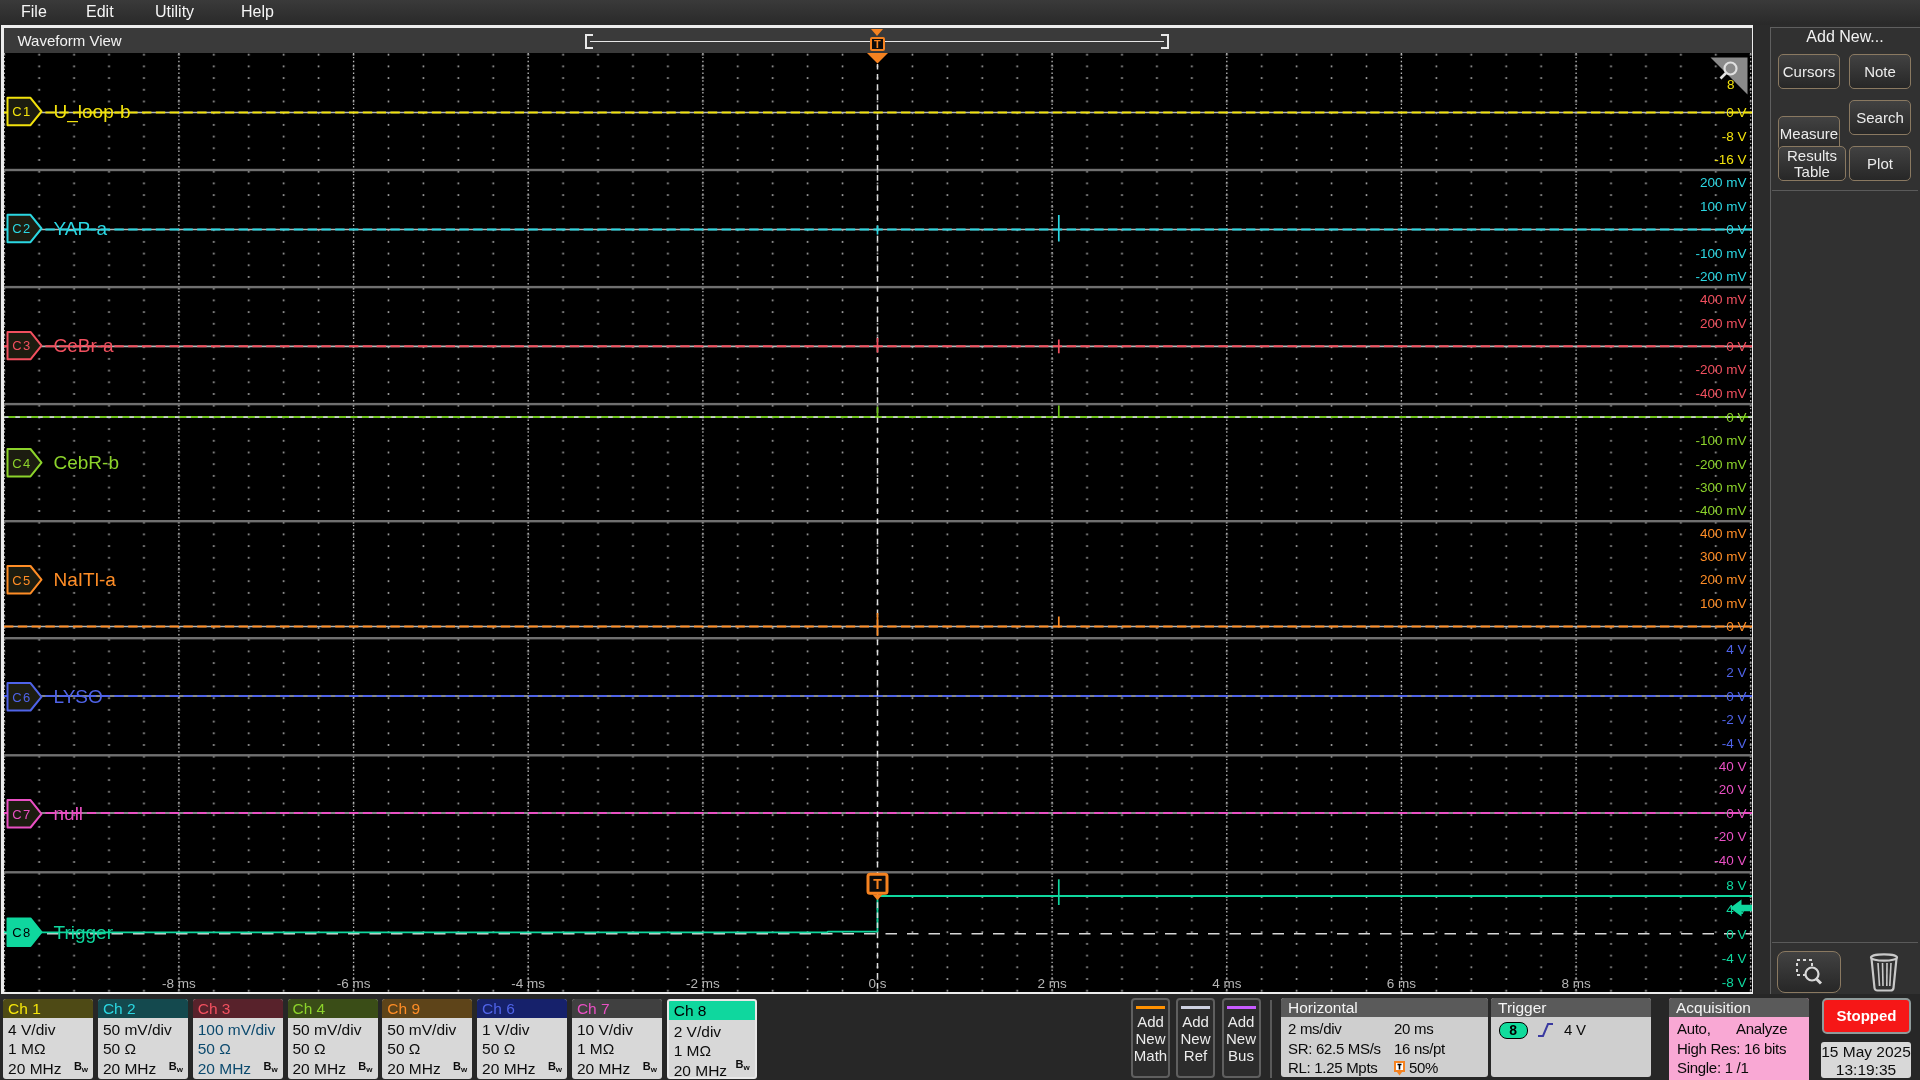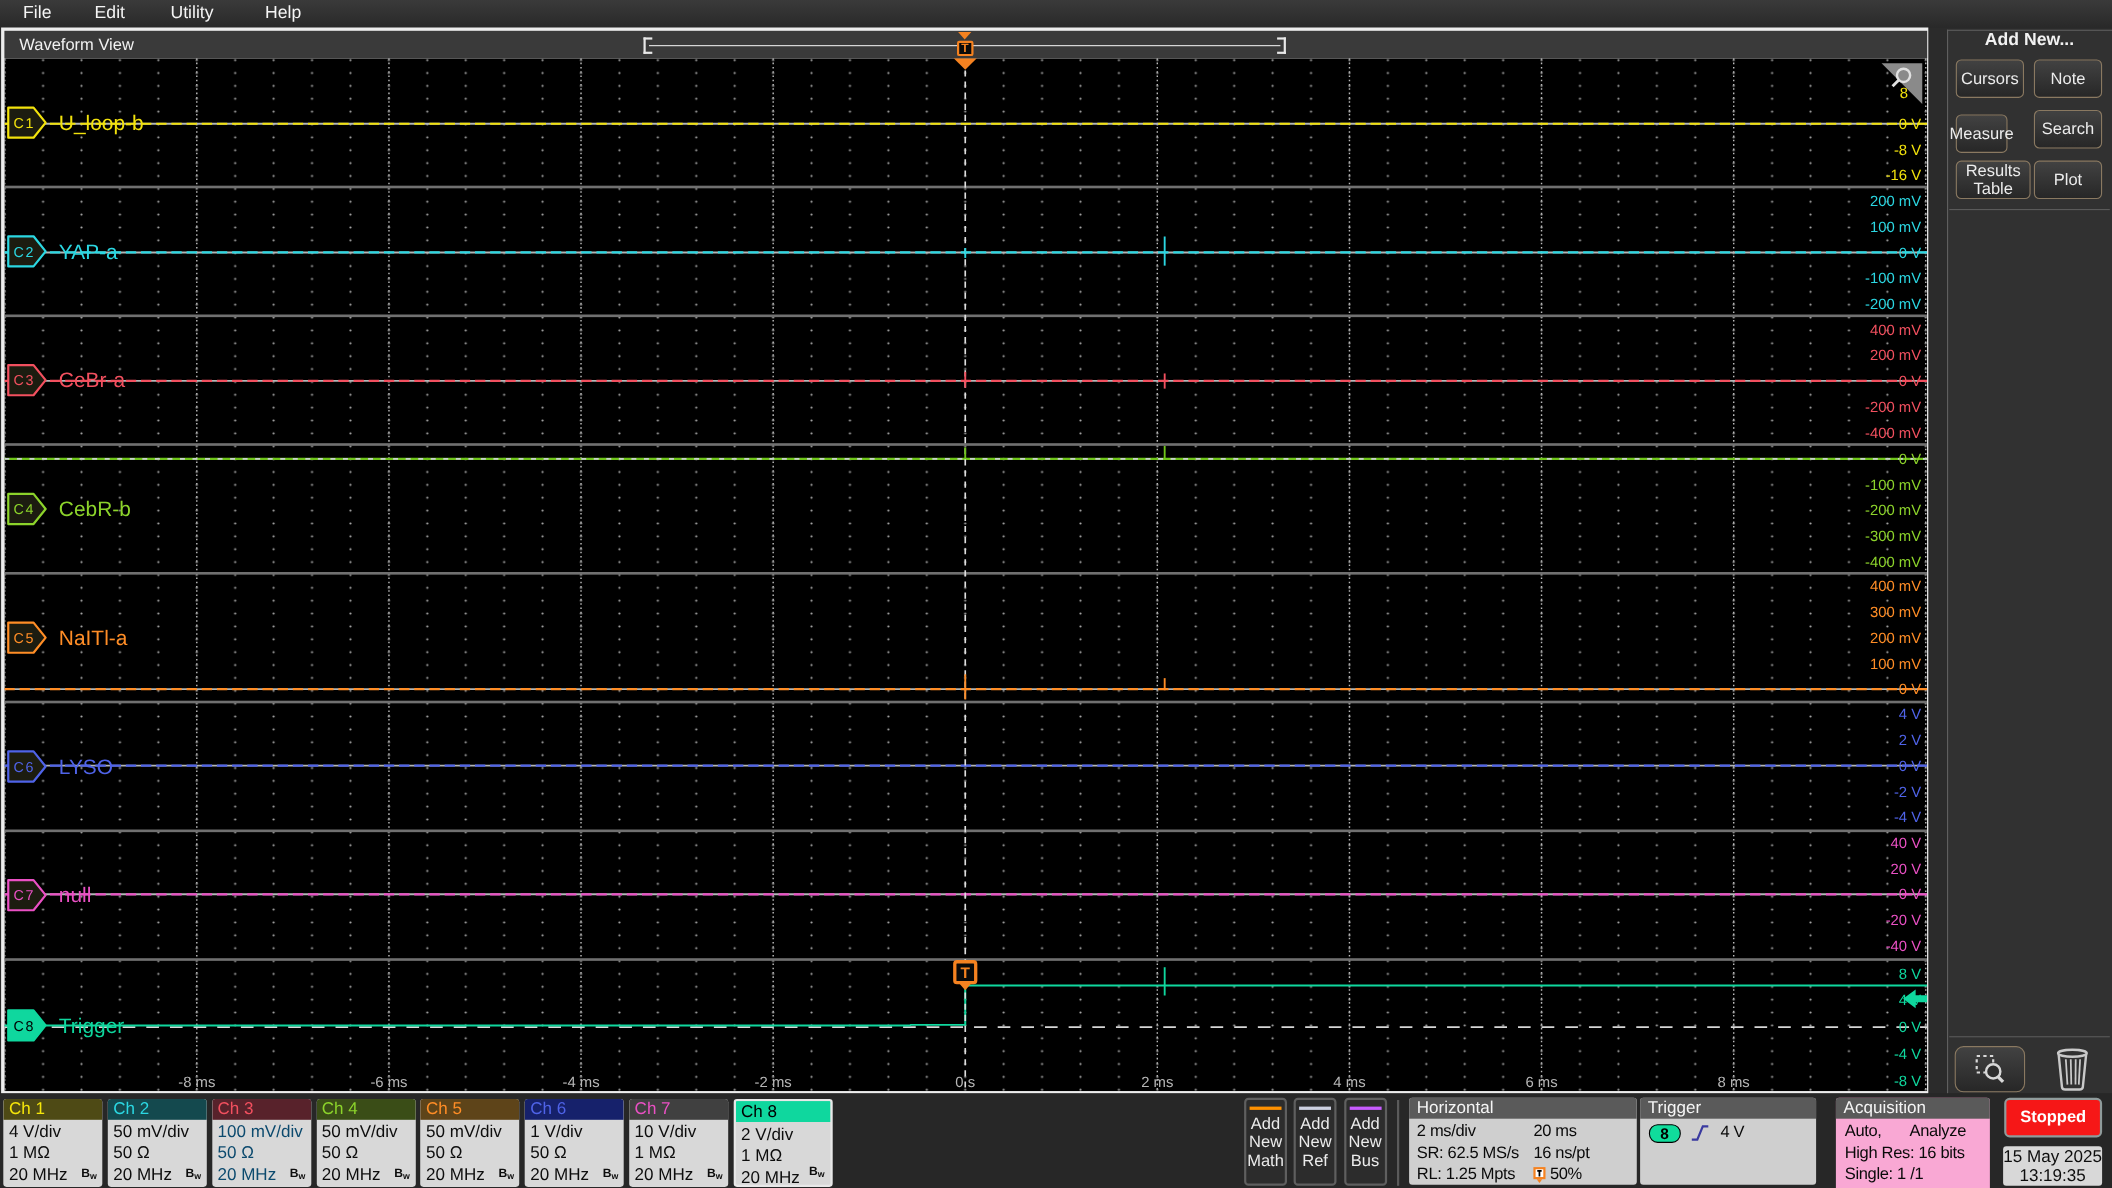--- a/index.html
+++ b/index.html
@@ -145,24 +145,24 @@
 <text x="18.0" y="765.6" font-size="13" fill="#ea50c4" text-anchor="middle" letter-spacing="1.5">C7</text>
 <text x="49.5" y="767.3" font-size="19" fill="#ea50c4">null</text>
 <polygon points="3.5,865.5 26.5,865.5 37.5,879.2 26.5,892.9 3.5,892.9" fill="#0fd79e" stroke="#0fd79e" stroke-width="2" stroke-linejoin="round"></polygon>
 <text x="18.0" y="884.0" font-size="13" fill="#000" text-anchor="middle" letter-spacing="1.5">C8</text>
 <text x="49.5" y="885.7" font-size="19" fill="#0fd79e">Trigger</text>
 </svg>
 <div class="abs" style="left:1760px;top:504px;width:3.4px;height:3.4px;border-radius:50%;background:#d6d6d6"></div>
 <div class="abs" style="left:1760px;top:513px;width:3.4px;height:3.4px;border-radius:50%;background:#d6d6d6"></div>
 <div class="abs" style="left:1754px;top:25px;width:166px;height:969px;background:#2b2b2b"></div>
 <div class="abs" style="left:1770px;top:27px;width:150px;height:967px;background:#313131;border-left:1px solid #5f5f5f;border-top:1px solid #5f5f5f"></div>
-<div class="abs" style="left:1770px;top:28px;width:150px;height:18px;font-size:16px;font-weight:bold;color:#f2f2f2;text-align:center">Add New...</div>
+<div class="abs" style="left:1770px;top:28px;width:150px;height:18px;font-size:16px;font-weight:normal;color:#f2f2f2;text-align:center">Add New...</div>
 <div class="abs" style="left:1778px;top:54px;width:62px;height:35px;background:linear-gradient(#424242,#272727);border:1px solid #8a7961;border-radius:5px;color:#ececec;font-size:15px;display:flex;align-items:center;justify-content:center;text-align:center">Cursors</div>
 <div class="abs" style="left:1849px;top:54px;width:62px;height:35px;background:linear-gradient(#424242,#272727);border:1px solid #8a7961;border-radius:5px;color:#ececec;font-size:15px;display:flex;align-items:center;justify-content:center;text-align:center">Note</div>
-<div class="abs" style="left:1778px;top:104px;width:47px;height:35px;background:linear-gradient(#424242,#272727);border:1px solid #8a7961;border-radius:5px;color:#ececec;font-size:15px;display:flex;align-items:center;justify-content:center;text-align:center">Measure</div>
+<div class="abs" style="left:1778px;top:116px;width:62px;height:35px;background:linear-gradient(#424242,#272727);border:1px solid #8a7961;border-radius:5px;color:#ececec;font-size:15px;display:flex;align-items:center;justify-content:center;text-align:center">Measure</div>
 <div class="abs" style="left:1849px;top:100px;width:62px;height:35px;background:linear-gradient(#424242,#272727);border:1px solid #8a7961;border-radius:5px;color:#ececec;font-size:15px;display:flex;align-items:center;justify-content:center;text-align:center">Search</div>
 <div class="abs" style="left:1778px;top:146px;width:68px;height:35px;background:linear-gradient(#424242,#272727);border:1px solid #8a7961;border-radius:5px;color:#ececec;font-size:15px;display:flex;align-items:center;justify-content:center;text-align:center;line-height:16px">Results<br>Table</div>
 <div class="abs" style="left:1849px;top:146px;width:62px;height:35px;background:linear-gradient(#424242,#272727);border:1px solid #8a7961;border-radius:5px;color:#ececec;font-size:15px;display:flex;align-items:center;justify-content:center;text-align:center">Plot</div>
 <div class="abs" style="left:1772px;top:190px;width:146px;height:1px;background:#5a5a5a"></div>
 <div class="abs" style="left:1772px;top:942px;width:146px;height:1px;background:#5a5a5a"></div>
 <div class="abs" style="left:1777px;top:951px;width:64px;height:42px;background:linear-gradient(#424242,#272727);border:1px solid #8a7961;border-radius:5px;color:#ececec;font-size:15px;display:flex;align-items:center;justify-content:center;text-align:center;border-radius:8px">
     <svg width="34" height="30" viewBox="0 0 34 30">
       <rect x="5" y="3" width="15" height="15" fill="none" stroke="#d8d8d8" stroke-width="2" stroke-dasharray="3 3"></rect>
       <circle cx="20" cy="17" r="6.5" fill="#2d2d2d" stroke="#d8d8d8" stroke-width="2.2"></circle>
       <line x1="24.5" y1="22" x2="29" y2="26.5" stroke="#d8d8d8" stroke-width="3"></line>
@@ -191,21 +191,21 @@
     <div style="height:19px;background:#58222b;color:#f2505f;font-size:15.5px;line-height:19px;padding-left:5px">Ch 3</div>
     <div style="padding:2px 0 0 5px;color:#0c4a6e;font-size:15.5px;line-height:19.8px">100 mV/div<br>50 Ω<br>20 MHz</div>
     <div style="position:absolute;right:5px;bottom:5px;color:#0d0d0d;font-size:11px;font-weight:bold">B<span style="font-size:8px;vertical-align:-2px">w</span></div>
   </div>
 <div class="abs" style="left:287.5px;top:998.5px;width:90px;height:80px;border-radius:3px;overflow:hidden;background:#d8d8d8">
     <div style="height:19px;background:#3a4d17;color:#8cd32b;font-size:15.5px;line-height:19px;padding-left:5px">Ch 4</div>
     <div style="padding:2px 0 0 5px;color:#0d0d0d;font-size:15.5px;line-height:19.8px">50 mV/div<br>50 Ω<br>20 MHz</div>
     <div style="position:absolute;right:5px;bottom:5px;color:#0d0d0d;font-size:11px;font-weight:bold">B<span style="font-size:8px;vertical-align:-2px">w</span></div>
   </div>
 <div class="abs" style="left:382.3px;top:998.5px;width:90px;height:80px;border-radius:3px;overflow:hidden;background:#d8d8d8">
-    <div style="height:19px;background:#5e4419;color:#ff8d26;font-size:15.5px;line-height:19px;padding-left:5px">Ch 5</div>
+    <div style="height:19px;background:#5e4419;color:#ff8d26;font-size:15.5px;line-height:19px;padding-left:5px">Ch 9</div>
     <div style="padding:2px 0 0 5px;color:#0d0d0d;font-size:15.5px;line-height:19.8px">50 mV/div<br>50 Ω<br>20 MHz</div>
     <div style="position:absolute;right:5px;bottom:5px;color:#0d0d0d;font-size:11px;font-weight:bold">B<span style="font-size:8px;vertical-align:-2px">w</span></div>
   </div>
 <div class="abs" style="left:477.1px;top:998.5px;width:90px;height:80px;border-radius:3px;overflow:hidden;background:#d8d8d8">
     <div style="height:19px;background:#16216b;color:#4f63e8;font-size:15.5px;line-height:19px;padding-left:5px">Ch 6</div>
     <div style="padding:2px 0 0 5px;color:#0d0d0d;font-size:15.5px;line-height:19.8px">1 V/div<br>50 Ω<br>20 MHz</div>
     <div style="position:absolute;right:5px;bottom:5px;color:#0d0d0d;font-size:11px;font-weight:bold">B<span style="font-size:8px;vertical-align:-2px">w</span></div>
   </div>
 <div class="abs" style="left:571.9px;top:998.5px;width:90px;height:80px;border-radius:3px;overflow:hidden;background:#d8d8d8">
     <div style="height:19px;background:#404040;color:#ea50c4;font-size:15.5px;line-height:19px;padding-left:5px">Ch 7</div>

